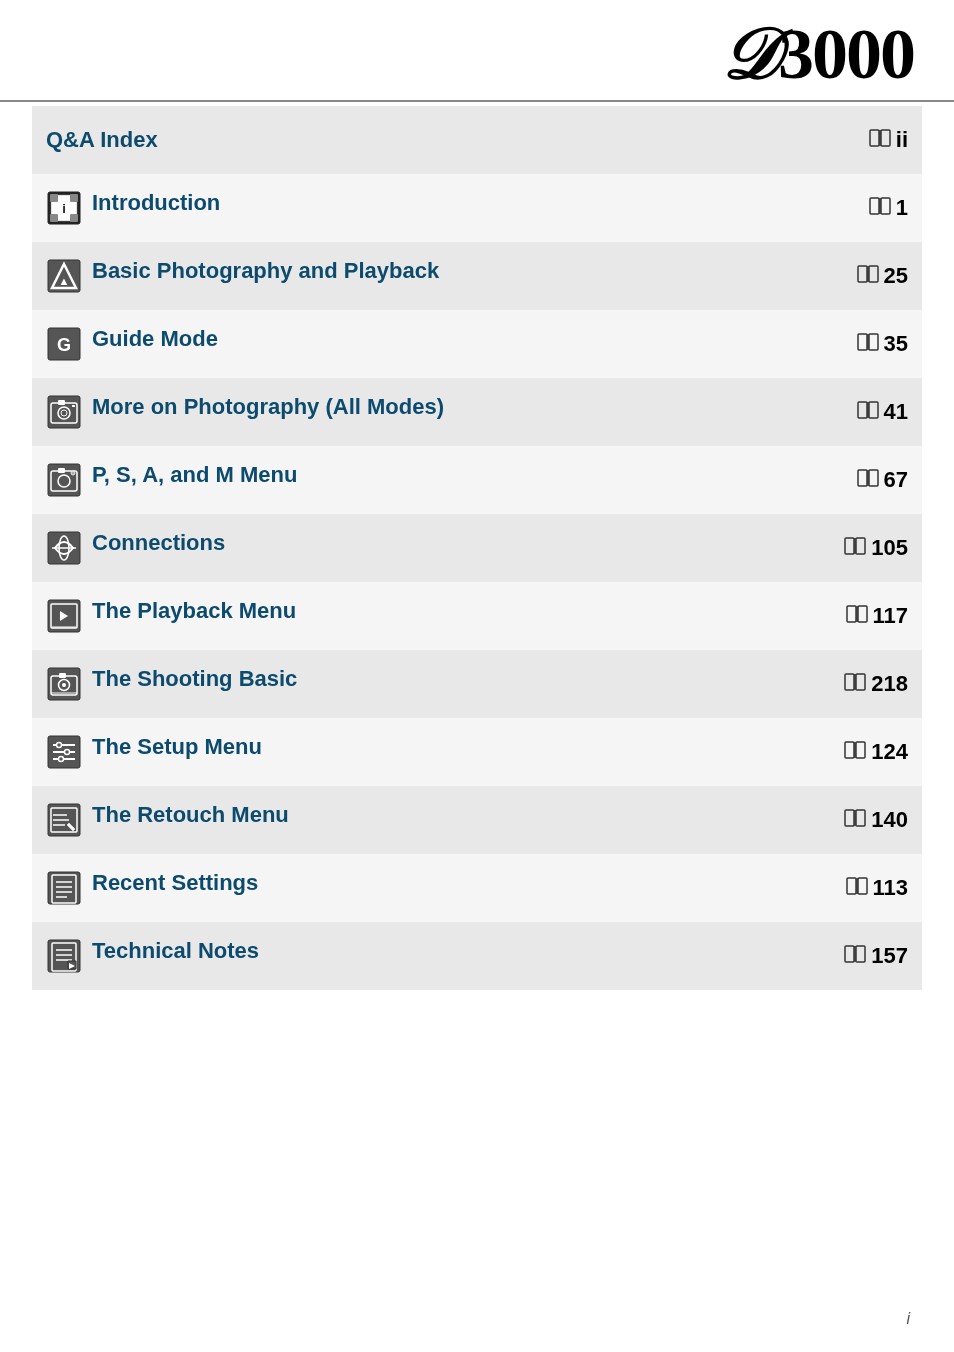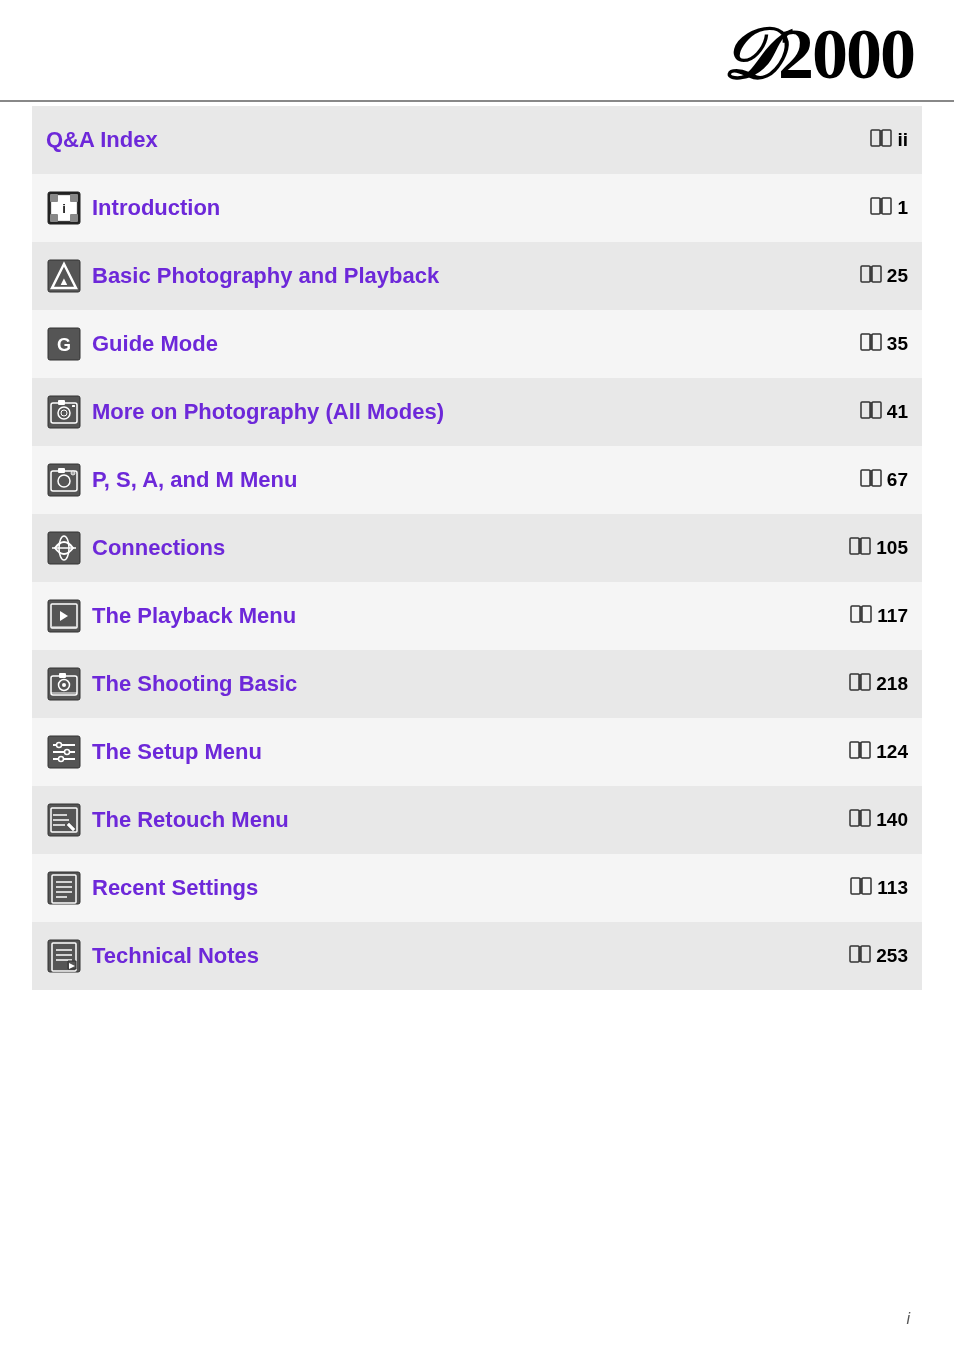--- a/index.html
+++ b/index.html
@@ -53,25 +53,25 @@
       background: #f5f5f5;
     }
 
     .toc-label-cell {
       padding: 0 14px;
       vertical-align: middle;
     }
 
     .toc-label {
       display: flex;
-      align-items: center;
+      align-items: flex-start;
       gap: 10px;
       font-size: 22px;
       font-weight: 700;
-      color: #6d28d9;
+      color: #0c4a6e;
     }
 
     .toc-icon {
       width: 36px;
       height: 36px;
       flex-shrink: 0;
       display: inline-flex;
       align-items: center;
       justify-content: center;
     }
@@ -82,40 +82,40 @@
       padding-right: 14px;
       vertical-align: middle;
       white-space: nowrap;
     }
 
     .toc-page {
       display: flex;
       align-items: center;
       justify-content: flex-end;
       gap: 5px;
-      font-size: 19px;
+      font-size: 22px;
       font-weight: 700;
       color: #000;
     }
 
     .page-footer {
       position: absolute;
       bottom: 24px;
       right: 44px;
       font-size: 16px;
       color: #555;
       font-style: italic;
     }
   </style>
 </head>
 <body>
 
 <div class="header">
   <div class="logo">
-    <span class="d-letter">𝒟</span><strong>2000</strong>
+    <span class="d-letter">𝒟</span><strong>3000</strong>
   </div>
 </div>
 
 <table class="toc-table">
   <tbody id="toc-body">
   <tr class="toc-row">
         <td class="toc-label-cell">
           <div class="toc-label">
             <span>Q&amp;A Index</span>
           </div>
@@ -435,21 +435,21 @@
             <span>Technical Notes</span>
           </div>
         </td>
         <td class="toc-page-cell">
           <div class="toc-page">
             <span><svg width="22" height="18" viewBox="0 0 22 18" fill="none" xmlns="http://www.w3.org/2000/svg">
     <rect x="1" y="1" width="9" height="16" rx="1" stroke="#333" stroke-width="1.5" fill="none"></rect>
     <rect x="12" y="1" width="9" height="16" rx="1" stroke="#333" stroke-width="1.5" fill="none"></rect>
     <line x1="11" y1="1" x2="11" y2="17" stroke="#333" stroke-width="1.5"></line>
   </svg></span>
-            <span>253</span>
+            <span>157</span>
           </div>
         </td>
       </tr>
     </tbody>
 </table>
 
 <div class="page-footer">
   <span>i</span>
 </div>
 

